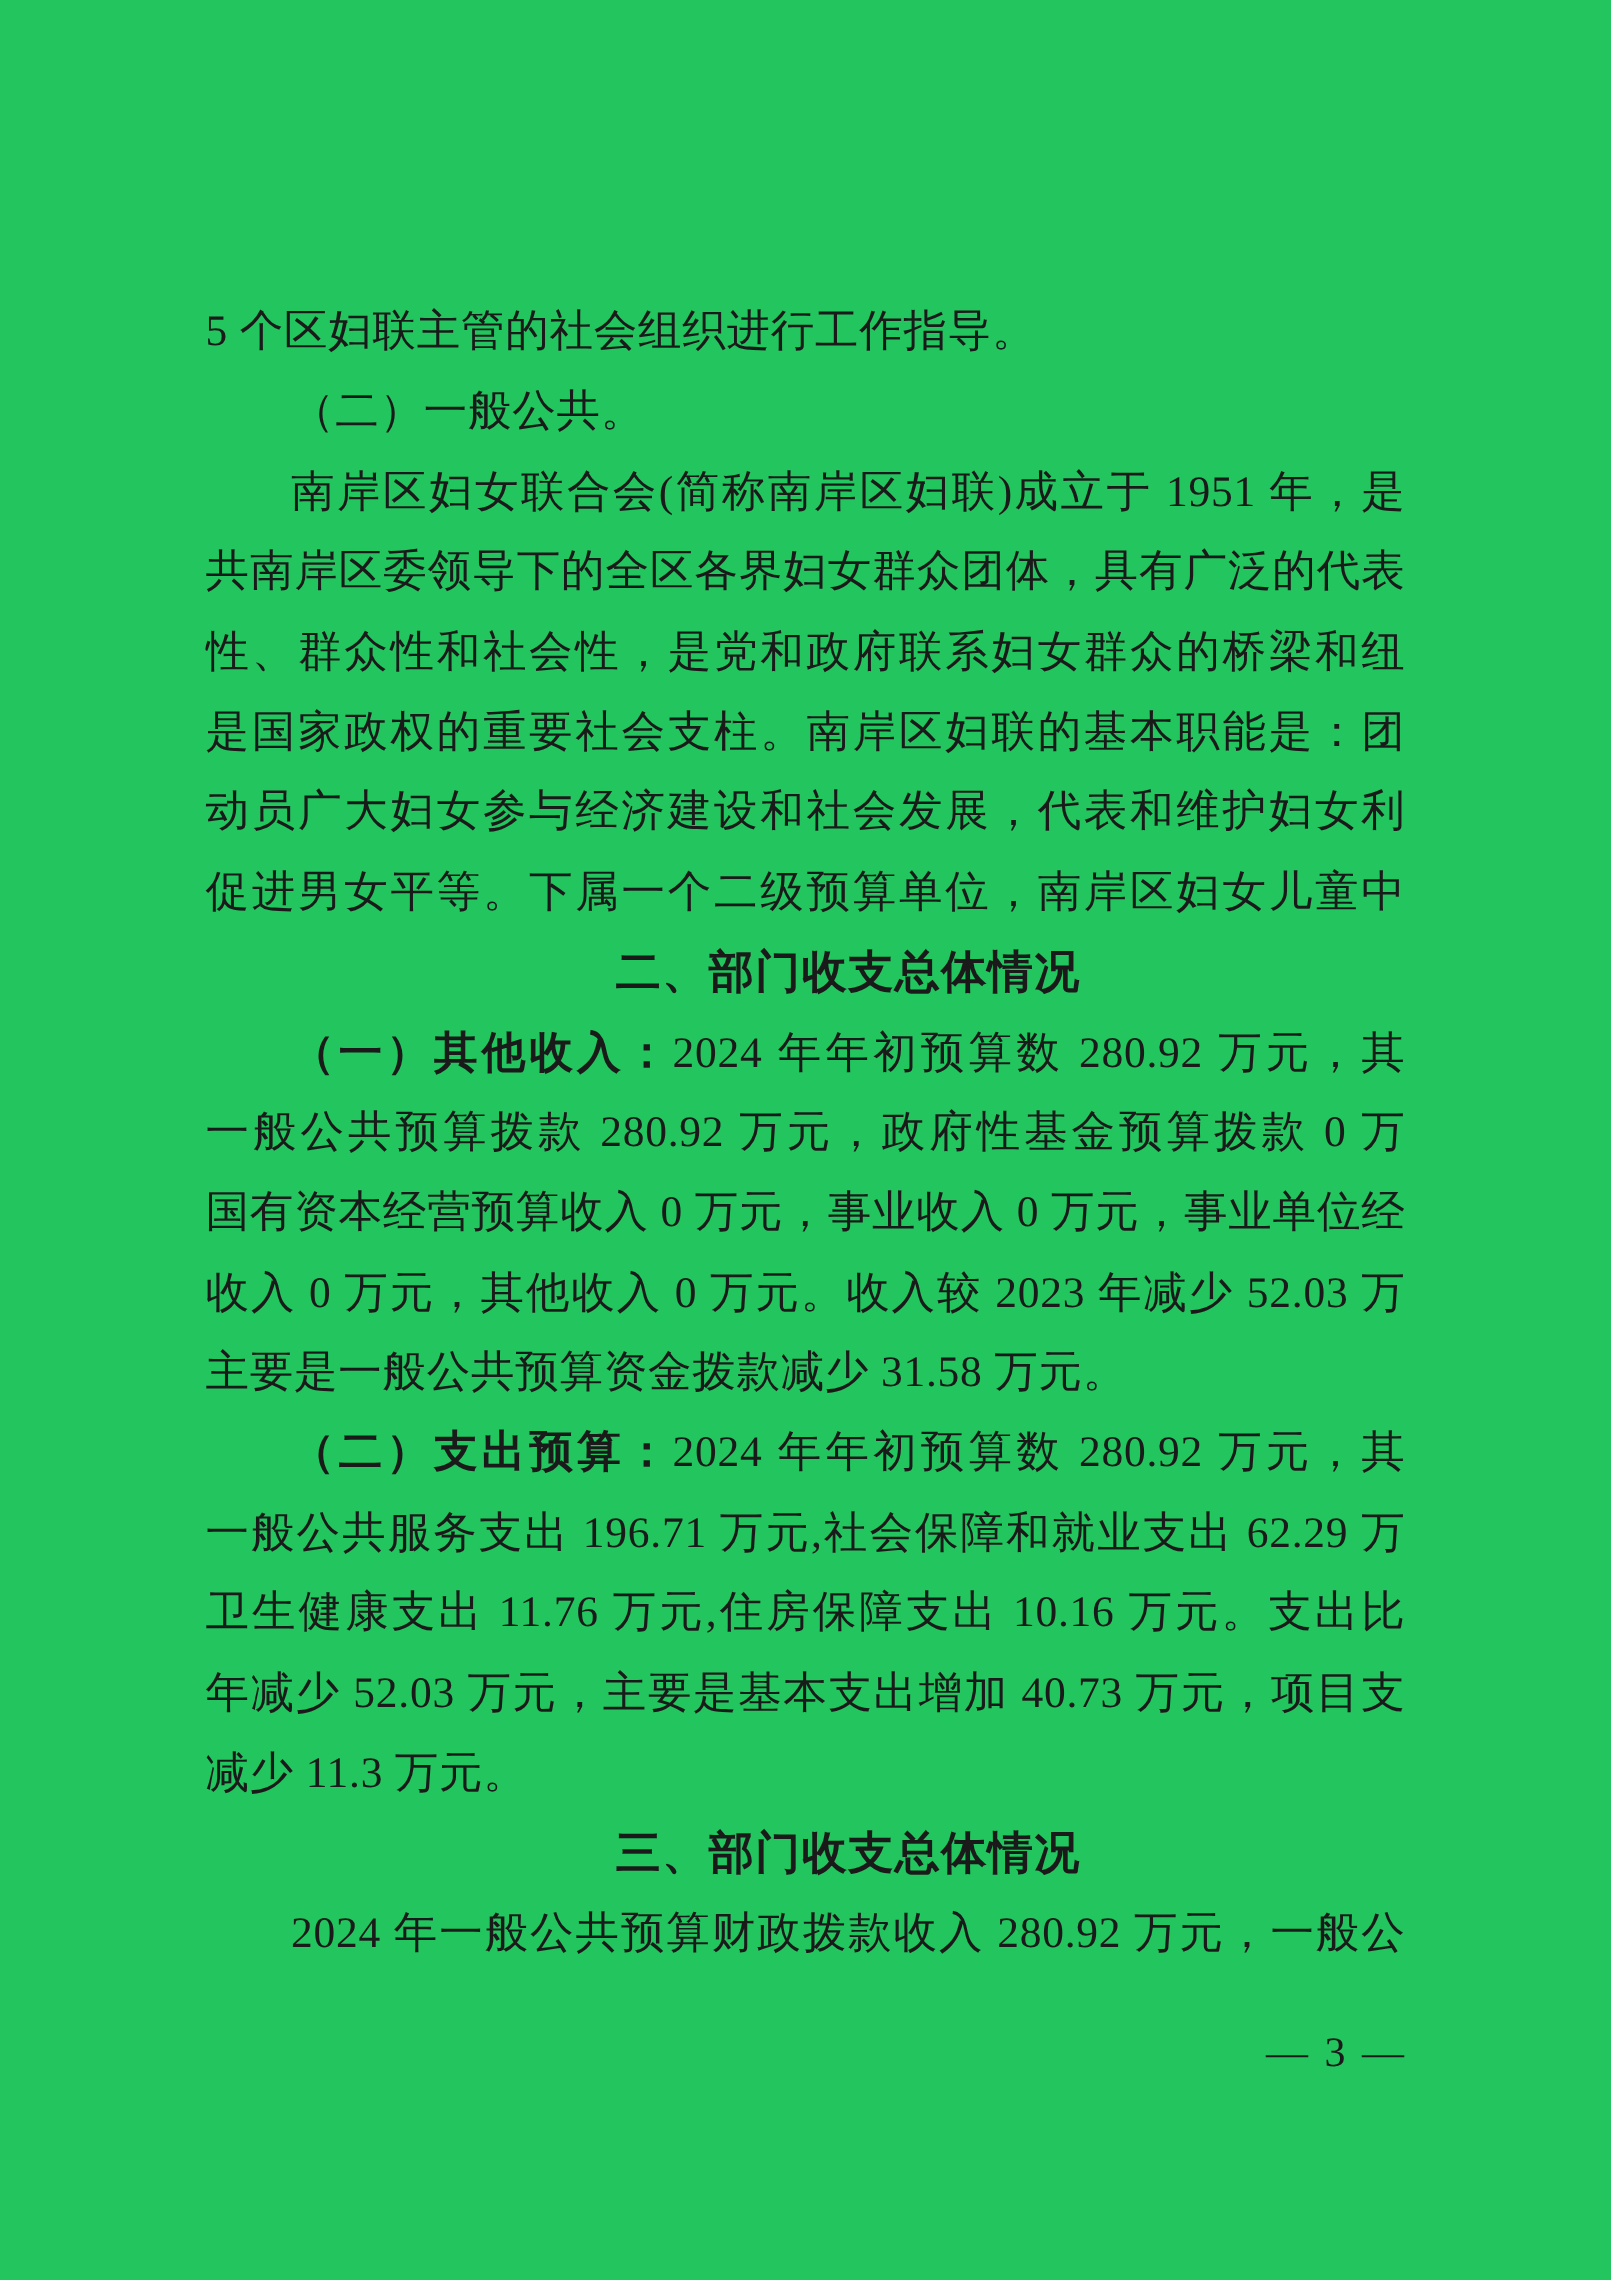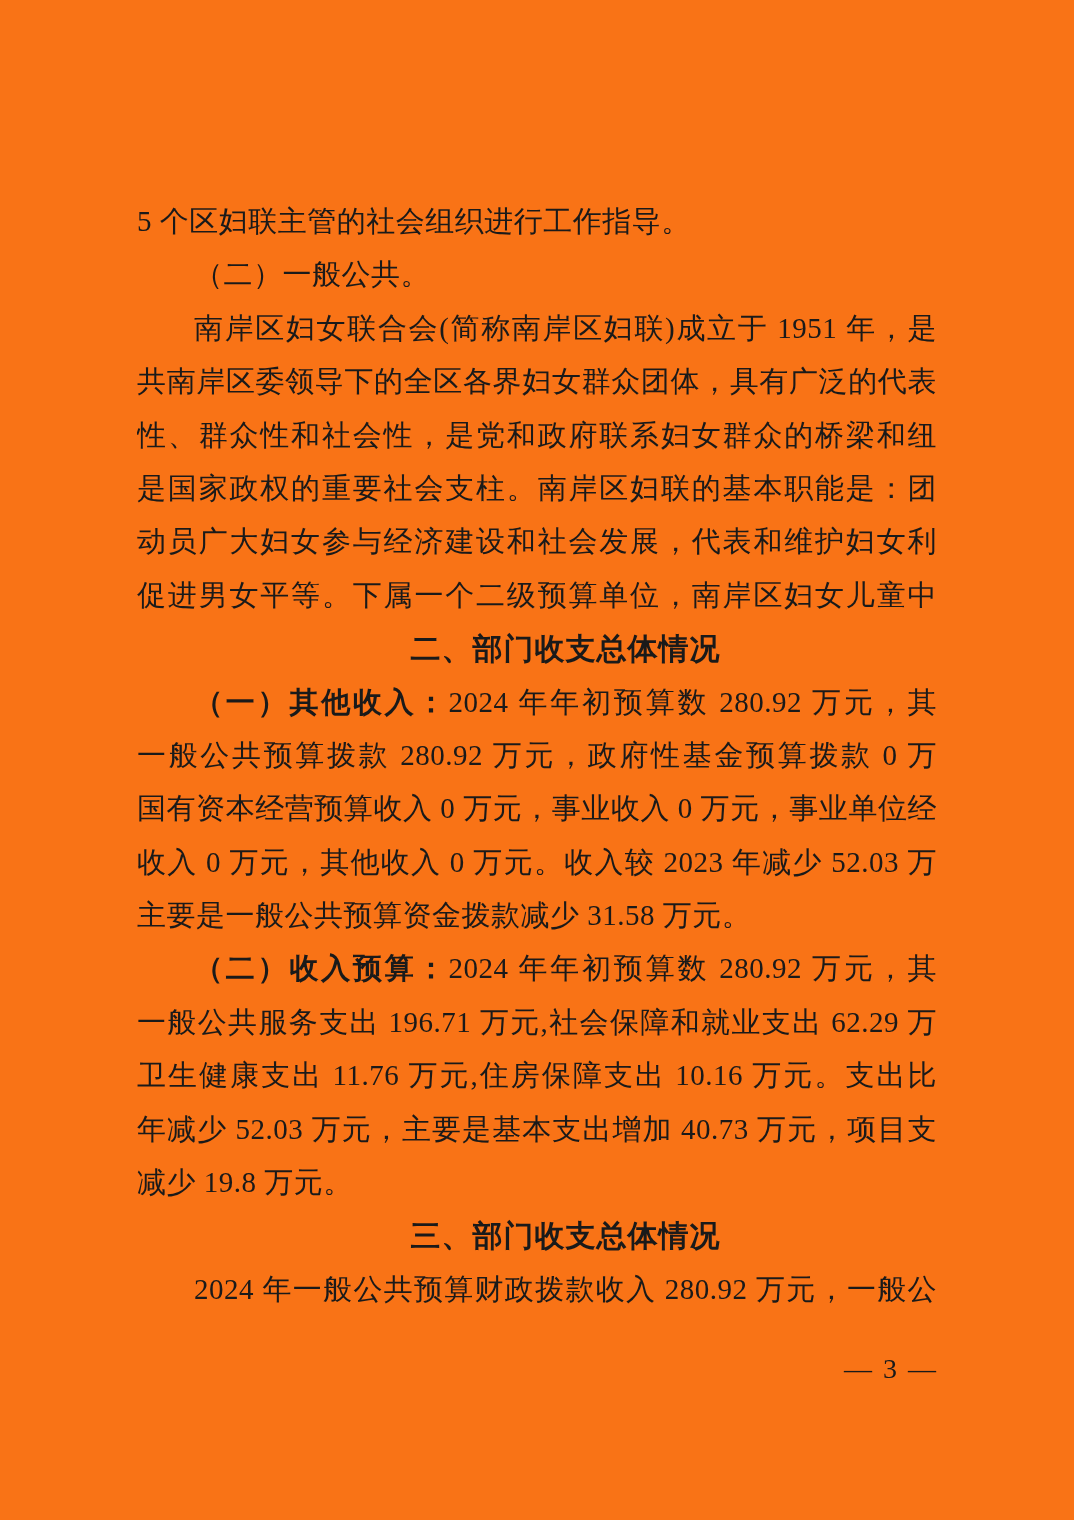--- a/index.html
+++ b/index.html
@@ -5,21 +5,21 @@
   html, body {
     margin: 0;
     padding: 0;
     background: #e8e8e8;
   }
   .page {
     position: relative;
     width: 1074px;
     height: 1520px;
     margin: 0 auto;
-    background: #f97316;
+    background: #22c55e;
     color: #1a1a1a;
     font-family: "Liberation Serif", "DejaVu Serif", serif;
     overflow: hidden;
   }
   .text-block {
     position: absolute;
     left: 137px;
     top: 195px;
     width: 800px;
   }
@@ -72,22 +72,22 @@
     <div class="line justify">性、群众性和社会性，是党和政府联系妇女群众的桥梁和纽带，</div>
     <div class="line justify">是国家政权的重要社会支柱。南岸区妇联的基本职能是：团结、</div>
     <div class="line justify">动员广大妇女参与经济建设和社会发展，代表和维护妇女利益，</div>
     <div class="line justify">促进男女平等。下属一个二级预算单位，南岸区妇女儿童中心。</div>
     <div class="line heading indent">二、部门收支总体情况</div>
     <div class="line indent justify"><span class="lead">（一）其他收入：</span><span>2024 年年初预算数 280.92 万元，其中：</span></div>
     <div class="line justify">一般公共预算拨款 280.92 万元，政府性基金预算拨款 0 万元，</div>
     <div class="line justify">国有资本经营预算收入 0 万元，事业收入 0 万元，事业单位经营</div>
     <div class="line justify">收入 0 万元，其他收入 0 万元。收入较 2023 年减少 52.03 万元，</div>
     <div class="line">主要是一般公共预算资金拨款减少 31.58 万元。</div>
-    <div class="line indent justify"><span class="lead">（二）收入预算：</span><span>2024 年年初预算数 280.92 万元，其中：</span></div>
+    <div class="line indent justify"><span class="lead">（二）支出预算：</span><span>2024 年年初预算数 280.92 万元，其中：</span></div>
     <div class="line justify">一般公共服务支出 196.71 万元,社会保障和就业支出 62.29 万元，</div>
     <div class="line justify">卫生健康支出 11.76 万元,住房保障支出 10.16 万元。支出比 2023</div>
     <div class="line justify">年减少 52.03 万元，主要是基本支出增加 40.73 万元，项目支出</div>
-    <div class="line">减少 19.8 万元。</div>
+    <div class="line">减少 11.3 万元。</div>
     <div class="line heading indent">三、部门收支总体情况</div>
     <div class="line indent justify">2024 年一般公共预算财政拨款收入 280.92 万元，一般公共</div>
   </div>
   <div class="page-number">— 3 —</div>
 </div>
 
 </body></html>

